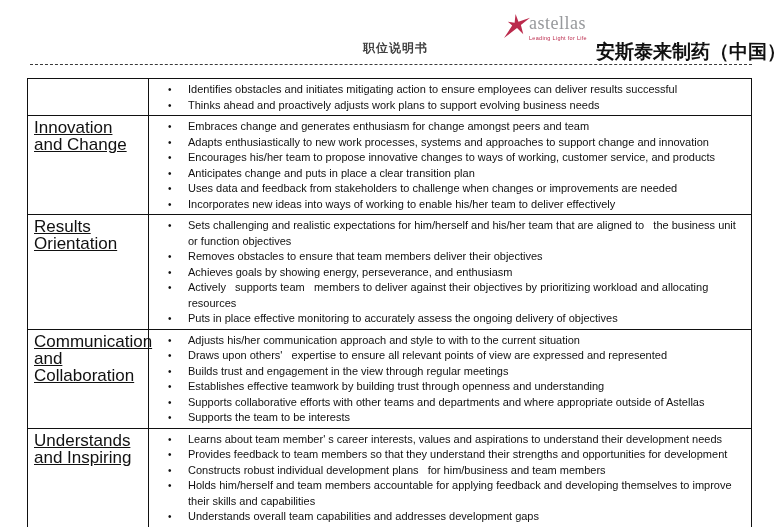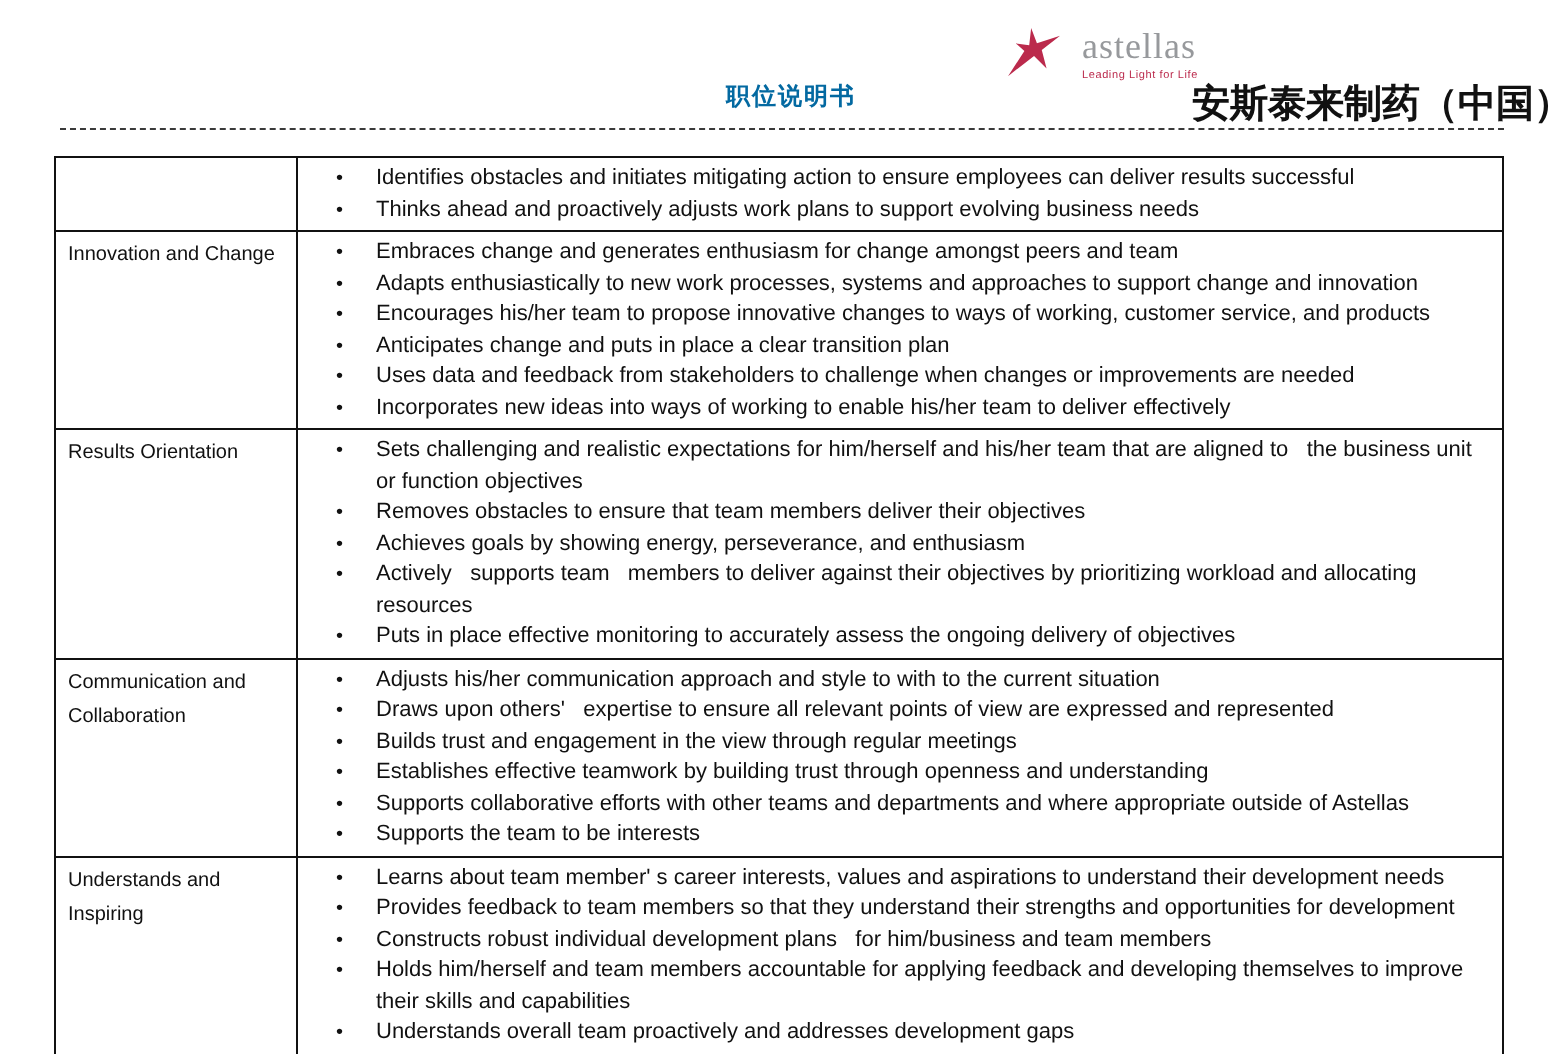--- a/index.html
+++ b/index.html
@@ -8,25 +8,25 @@
     width:777px;height:527px;
     background:#ffffff;
     font-family:"Liberation Sans", sans-serif;
     color:#1b1b1b;
     overflow:hidden;
   }
   
   .doc-title{
     position:absolute;left:363px;top:40px;
     font-size:12px;font-weight:bold;letter-spacing:1px;
-    color:#0369a1;
+    color:#404040;
   }
   .logo{
     position:absolute;left:504px;top:11px;
-    display:flex;align-items:flex-start;gap:12px;
+    display:flex;align-items:flex-start;
   }
   .logo-star{width:27px;height:27px;margin-top:2px;}
   .logo-textcol{margin-left:-2px;}
   .logo-brand{
     font-family:"Liberation Serif", serif;
     font-size:18px;line-height:24px;
     color:#97999c;letter-spacing:0.5px;
     display:block;
   }
   .logo-tagline{
@@ -50,22 +50,23 @@
     border-collapse:collapse;
     table-layout:fixed;
   }
   table.comp-table td{
     border:1px solid #111;
     vertical-align:top;
   }
   td.label-cell{
     width:108px;
     padding:3px 6px 2px 6px;
-    font-size:10px;line-height:17px;
+    font-size:17px;line-height:17px;
     color:#111;
+    text-decoration:underline;
   }
   td.bullet-cell{
     padding:3px 6px 2px 0px;
   }
   .bullet-line{
     display:flex;
     line-height:15.5px;
   }
   .dot{
     flex:0 0 auto;
@@ -214,20 +215,20 @@
             <div class="bullet-line">
               <span class="dot">•</span>
               <span class="btxt">Constructs robust individual development plans   for him/business and team members</span>
             </div>
             <div class="bullet-line">
               <span class="dot">•</span>
               <span class="btxt">Holds him/herself and team members accountable for applying feedback and developing themselves to improve their skills and capabilities</span>
             </div>
             <div class="bullet-line">
               <span class="dot">•</span>
-              <span class="btxt">Understands overall team proactively and addresses development gaps</span>
+              <span class="btxt">Understands overall team capabilities and addresses development gaps</span>
             </div>
           </td>
         </tr>
       </tbody>
   </table>
 
 </div>
 
 </body></html>

